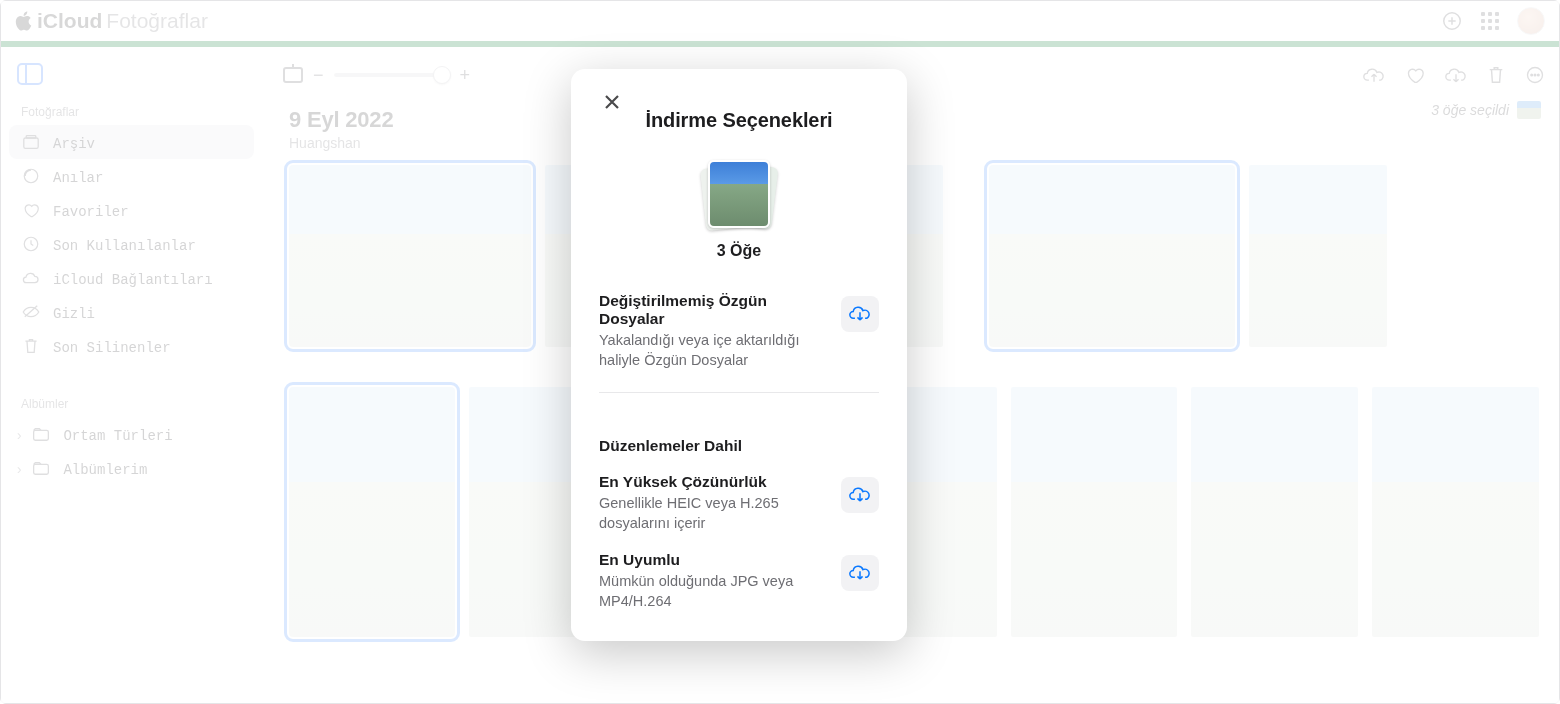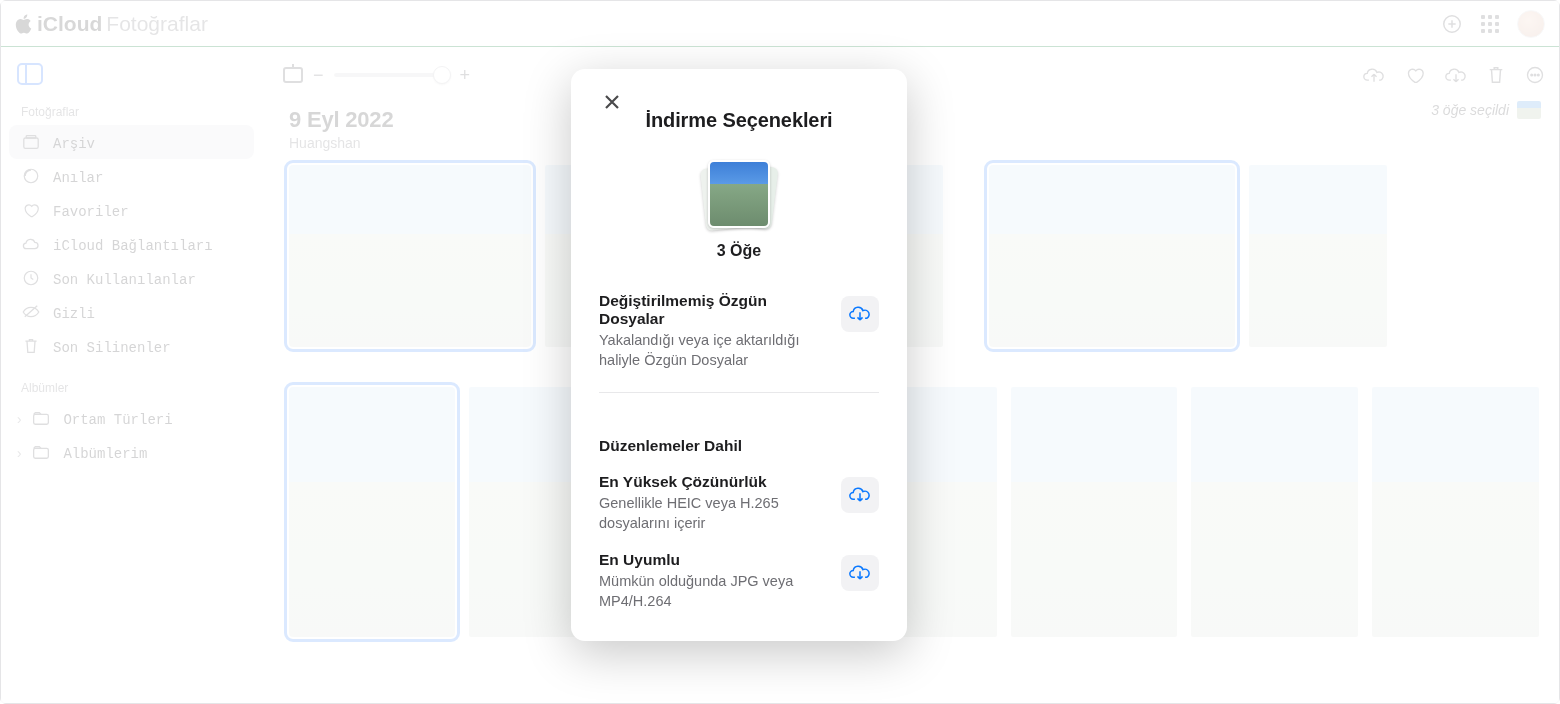--- a/index.html
+++ b/index.html
@@ -1,20 +1,20 @@
 <!DOCTYPE html>
 <html><head>
 <meta charset="utf-8">
 <style>
   * { box-sizing: border-box; margin: 0; padding: 0; }
   html, body { width: 1560px; height: 704px; font-family: -apple-system, BlinkMacSystemFont, "Segoe UI", Helvetica, Arial, sans-serif; background: #fff; overflow: hidden; color: #1d1d1f; }
   .app { position: relative; width: 1560px; height: 704px; border: 1px solid #e5e5e7; border-radius: 6px; }
   .scrim { position: absolute; inset: 0; background: rgba(255,255,255,0.78); z-index: 5; pointer-events:none;}
   
-  .topbar { height: 46px; display: flex; align-items: center; padding: 0 14px; border-bottom: 1px solid #15803d; }
+  .topbar { height: 46px; display: flex; align-items: center; padding: 0 14px; border-bottom: 6px solid #15803d; }
   .apple-logo { font-size: 20px; margin-right: 4px; color: #4d4d4f;}
   .brand { font-size: 21px; font-weight: 600; color: #4d4d4f; }
   .brand-sub { font-size: 21px; font-weight: 400; color: #8a8a8e; margin-left: 4px;}
   .topbar-right { margin-left: auto; display: flex; align-items: center; gap: 16px; }
   .icon-btn { width: 22px; height: 22px; display: inline-flex; align-items: center; justify-content: center; color: #6e6e73; }
   .grid-icon { display: grid; grid-template-columns: repeat(3,4px); grid-template-rows: repeat(3,4px); gap: 3px; }
   .grid-icon span { background: #6e6e73; width: 4px; height: 4px; border-radius: 1px;}
   .avatar { width: 28px; height: 28px; border-radius: 50%; background: radial-gradient(circle at 40% 35%, #f3d7c7, #d9b6a6); border:1px solid #e0e0e2;}
   
   .body { display: flex; height: calc(704px - 46px); }
@@ -138,54 +138,54 @@
       <div class="sb-item">
         <span class="sb-icon">
             <svg width="18" height="16" viewBox="0 0 24 22" fill="none" stroke="currentColor" stroke-width="1.6">
               <path d="M12 20s-8-5-8-11a5 5 0 019-3 5 5 0 019 3c0 6-8 11-8 11z"></path>
             </svg>
           </span>
         <span>Favoriler</span>
       </div>
       <div class="sb-item">
         <span class="sb-icon">
-            <svg width="20" height="14" viewBox="0 0 24 18" fill="none" stroke="currentColor" stroke-width="1.6">
-              <path d="M6 15h11a4 4 0 000-8 6 6 0 00-11.5 1A3.5 3.5 0 006 15z"></path>
-            </svg>
-          </span>
-        <span>iCloud Bağlantıları</span>
-      </div>
-      <div class="sb-item">
-        <span class="sb-icon">
             <svg width="18" height="18" viewBox="0 0 24 24" fill="none" stroke="currentColor" stroke-width="1.6">
               <circle cx="12" cy="12" r="9"></circle>
               <path d="M12 7v5l3 2"></path>
             </svg>
           </span>
         <span>Son Kullanılanlar</span>
       </div>
       <div class="sb-item">
         <span class="sb-icon">
             <svg width="20" height="14" viewBox="0 0 24 18" fill="none" stroke="currentColor" stroke-width="1.6">
+              <path d="M6 15h11a4 4 0 000-8 6 6 0 00-11.5 1A3.5 3.5 0 006 15z"></path>
+            </svg>
+          </span>
+        <span>iCloud Bağlantıları</span>
+      </div>
+      <div class="sb-item">
+        <span class="sb-icon">
+            <svg width="20" height="14" viewBox="0 0 24 18" fill="none" stroke="currentColor" stroke-width="1.6">
               <path d="M2 9s3.5-6 10-6 10 6 10 6-3.5 6-10 6S2 9 2 9z"></path>
               <path d="M4 15L20 1"></path>
             </svg>
           </span>
         <span>Gizli</span>
       </div>
       <div class="sb-item">
         <span class="sb-icon">
             <svg width="16" height="18" viewBox="0 0 20 22" fill="none" stroke="currentColor" stroke-width="1.6">
               <path d="M3 5h14M8 5V3h4v2M5 5l1 14h8l1-14"></path>
             </svg>
           </span>
         <span>Son Silinenler</span>
       </div>
 
-      <div class="sb-heading" style="margin-top:10px">Albümler</div>
+      <div class="sb-heading" style="margin-top:26px">Albümler</div>
       <div class="sb-item">
         <span class="chev">›</span>
         <span class="sb-icon">
             <svg width="18" height="15" viewBox="0 0 22 18" fill="none" stroke="currentColor" stroke-width="1.6">
               <rect x="2" y="4" width="18" height="12" rx="2"></rect>
               <path d="M2 4l2-2h5l2 2"></path>
             </svg>
           </span>
         <span>Ortam Türleri</span>
       </div>

